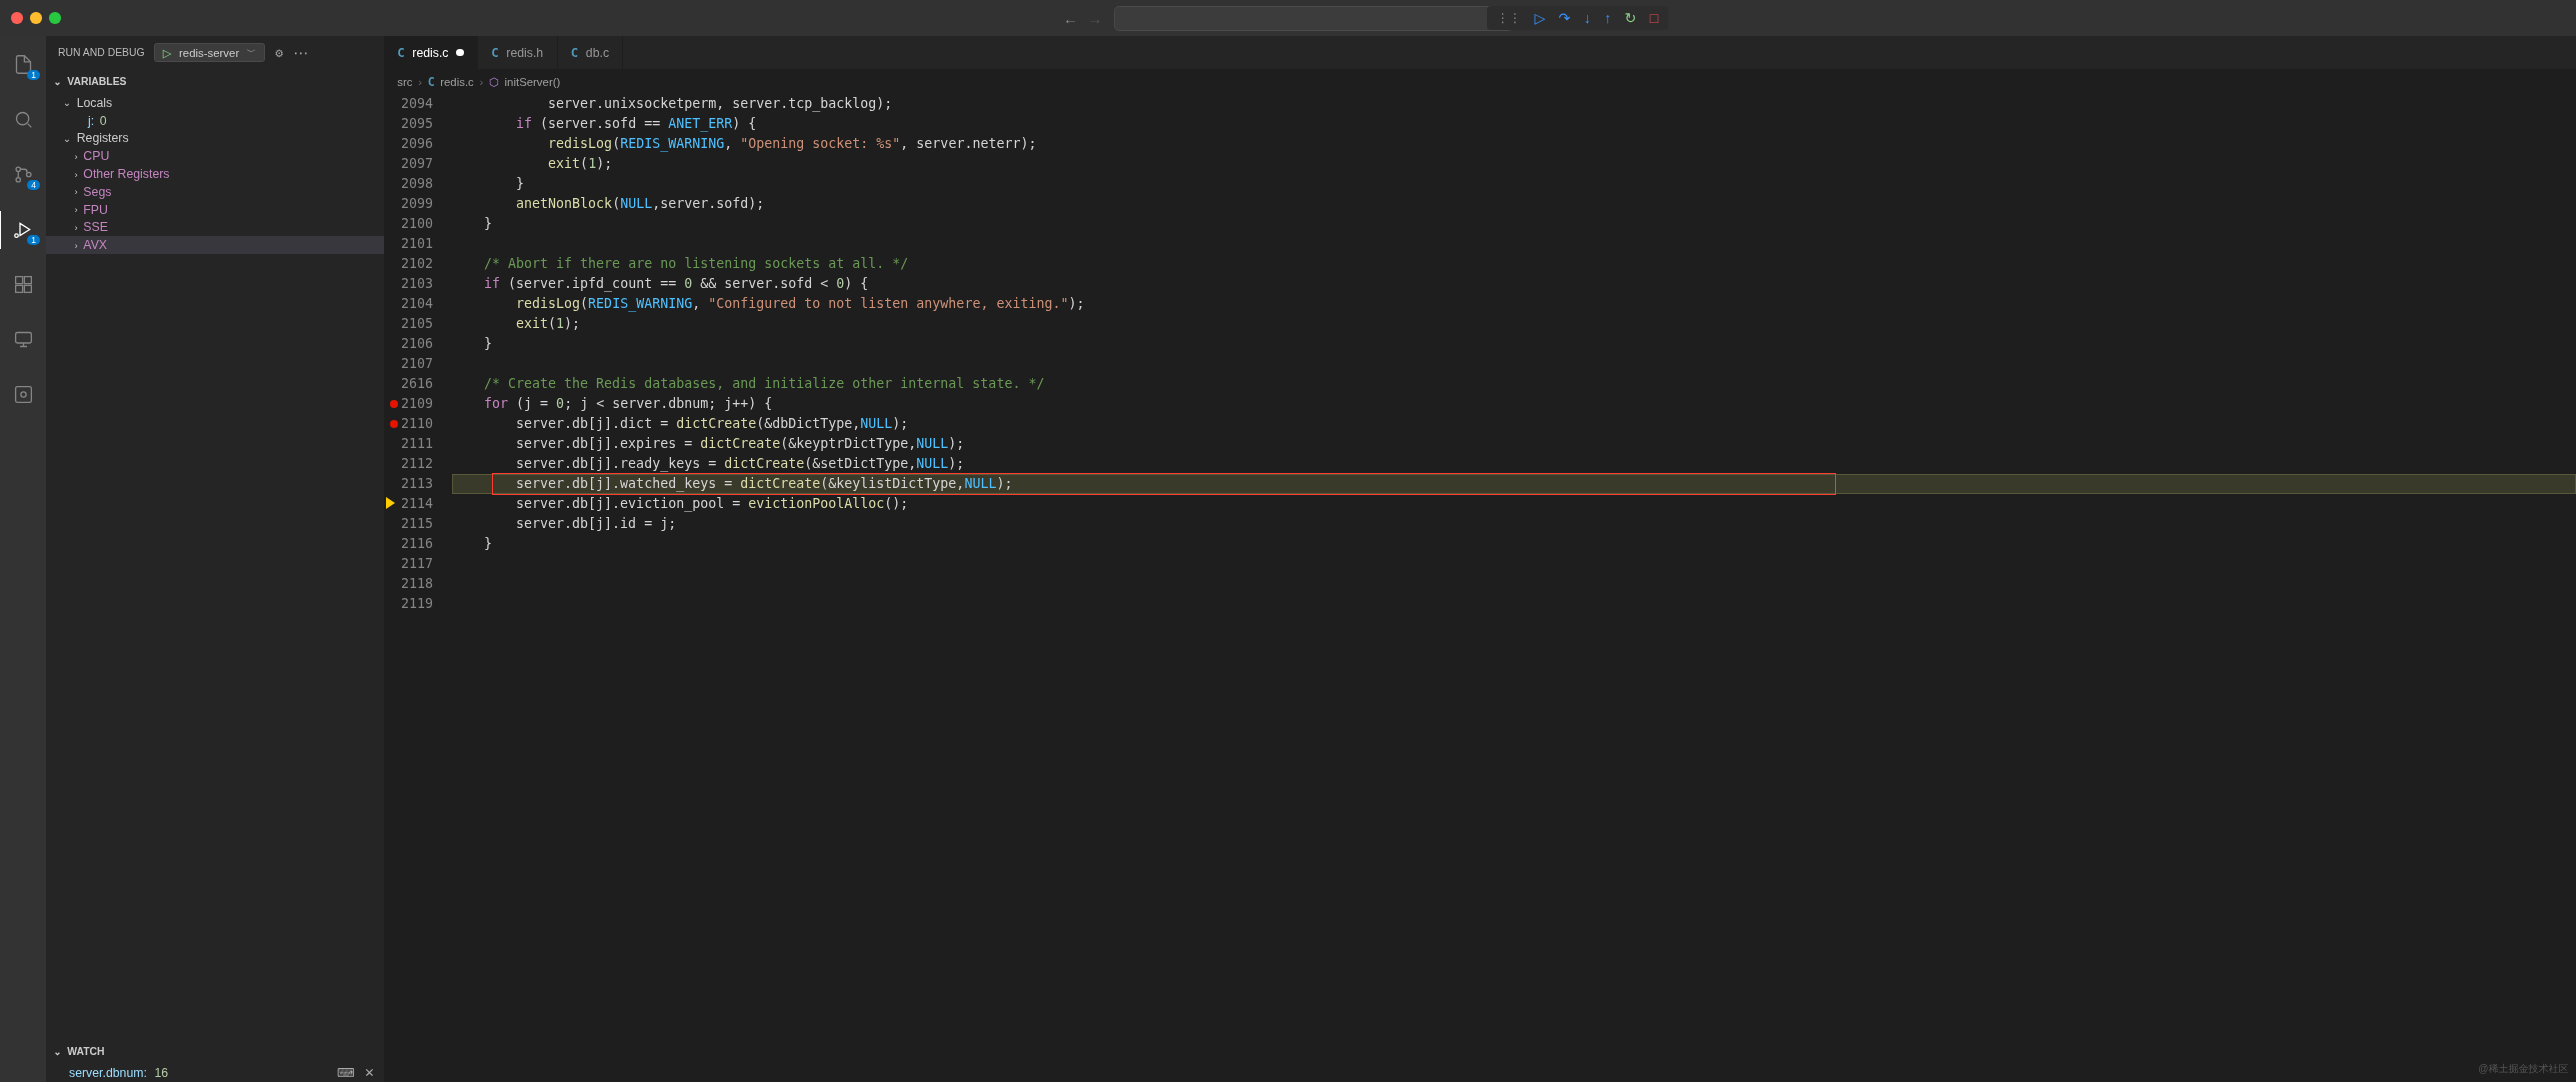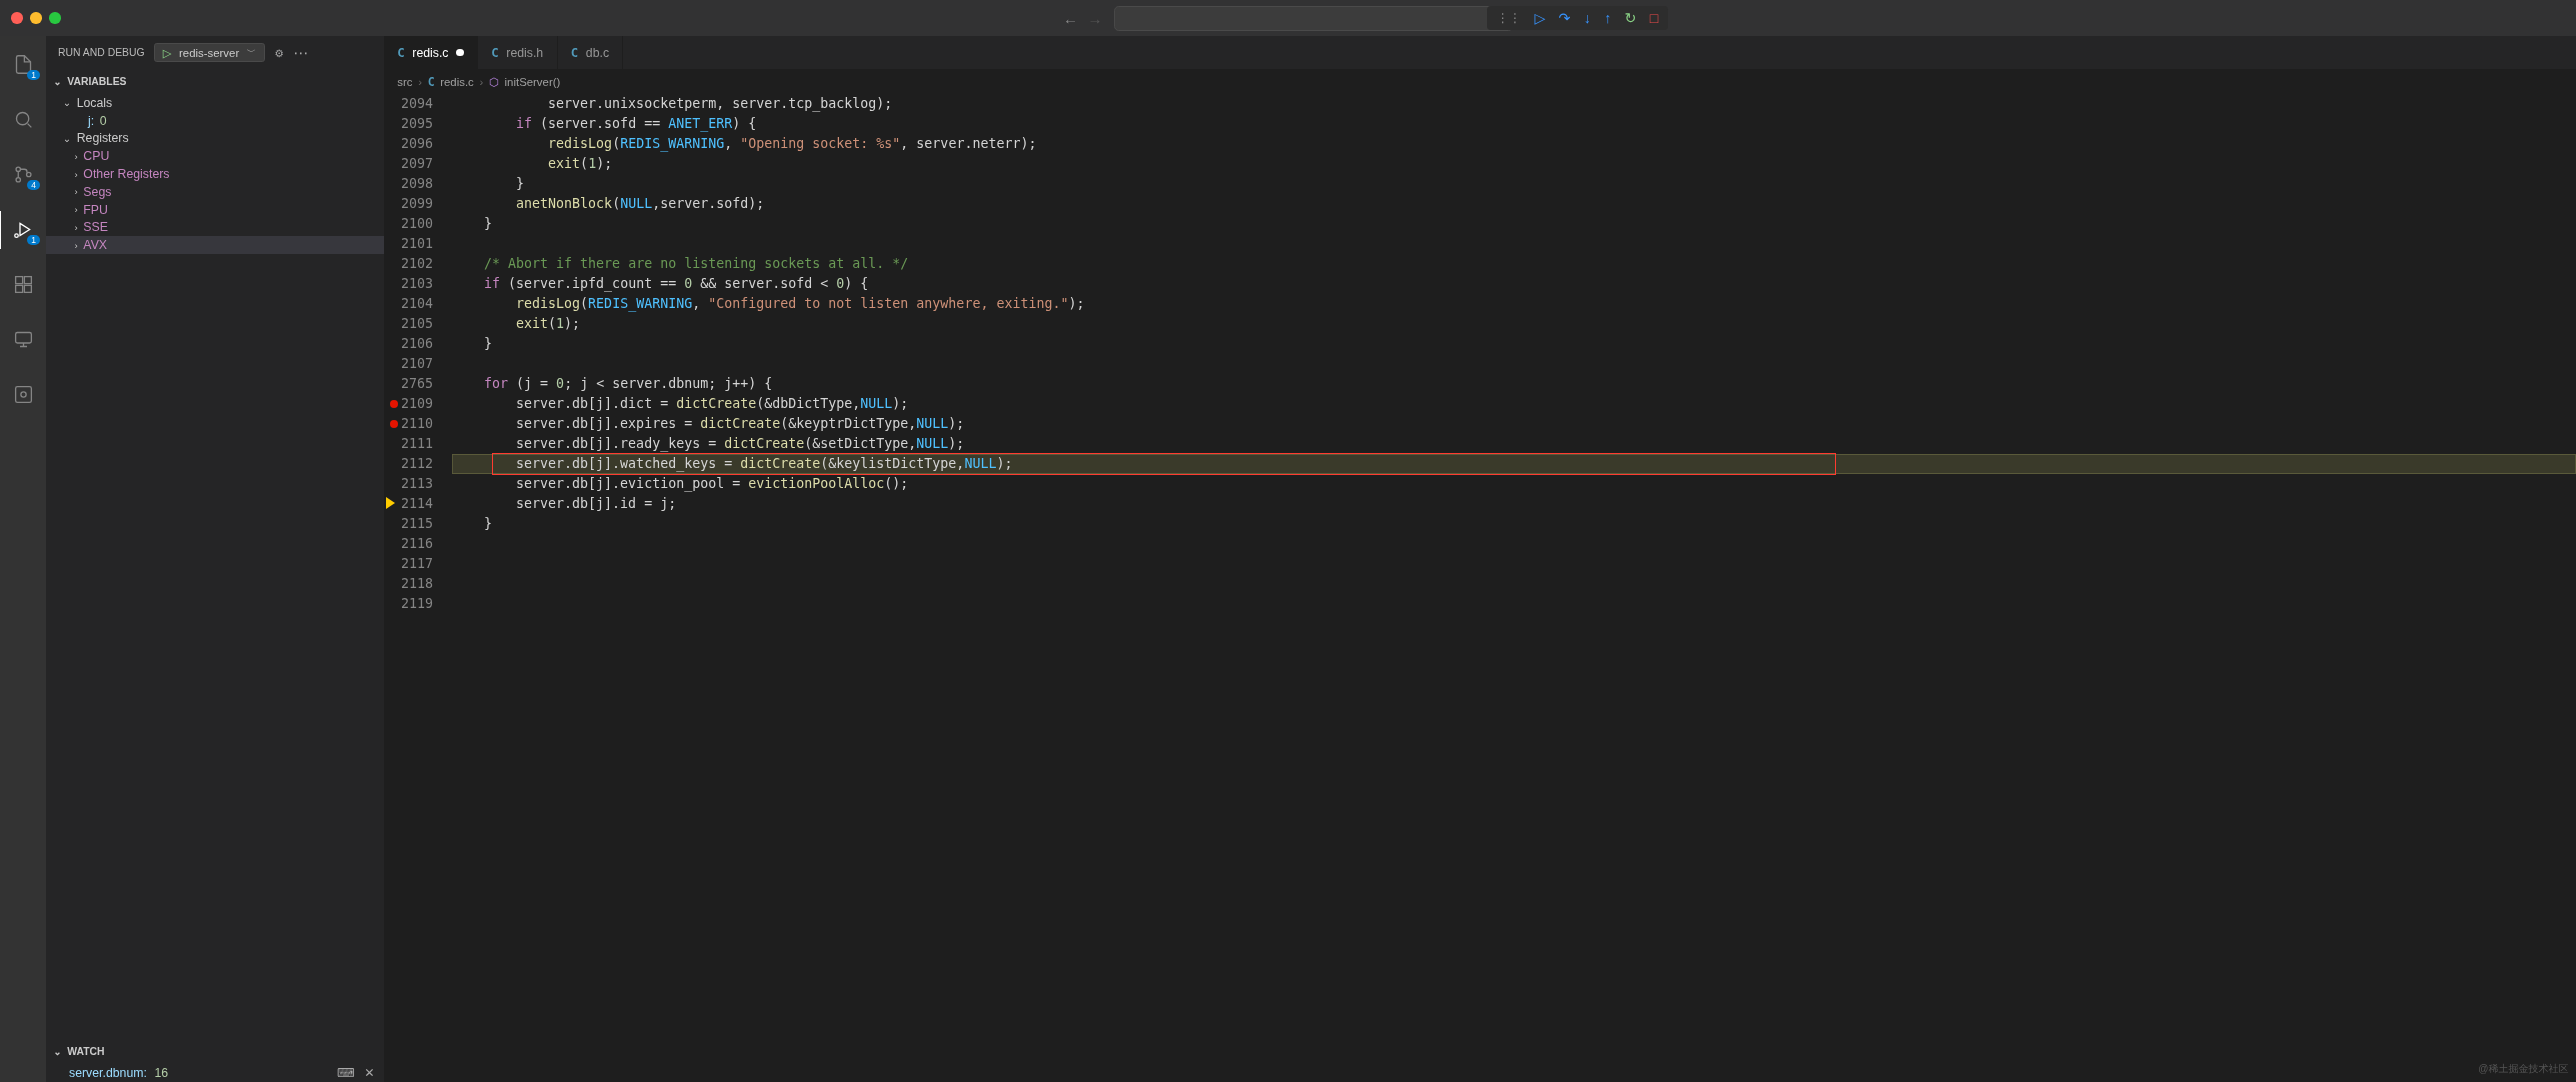--- a/index.html
+++ b/index.html
@@ -406,21 +406,21 @@
             <div class="ln">2098</div>
             <div class="ln">2099</div>
             <div class="ln">2100</div>
             <div class="ln">2101</div>
             <div class="ln">2102</div>
             <div class="ln">2103</div>
             <div class="ln">2104</div>
             <div class="ln">2105</div>
             <div class="ln">2106</div>
             <div class="ln">2107</div>
-            <div class="ln">2765</div>
+            <div class="ln">2616</div>
             <div class="ln bp">2109</div>
             <div class="ln bp">2110</div>
             <div class="ln">2111</div>
             <div class="ln">2112</div>
             <div class="ln">2113</div>
             <div class="ln cur">2114</div>
             <div class="ln">2115</div>
             <div class="ln">2116</div>
             <div class="ln">2117</div>
             <div class="ln">2118</div>
@@ -434,20 +434,21 @@
             <div class="line"><span class="tok-op">        }</span></div>
             <div class="line"><span class="tok-op">        </span><span class="tok-fn">anetNonBlock</span><span class="tok-op">(</span><span class="tok-const">NULL</span><span class="tok-op">,server.sofd);</span></div>
             <div class="line"><span class="tok-op">    }</span></div>
             <div class="line"><span class="tok-op"></span></div>
             <div class="line"><span class="tok-op">    </span><span class="tok-comm">/* Abort if there are no listening sockets at all. */</span></div>
             <div class="line"><span class="tok-op">    </span><span class="tok-kw">if</span><span class="tok-op"> (server.ipfd_count == </span><span class="tok-num">0</span><span class="tok-op"> &amp;&amp; server.sofd &lt; </span><span class="tok-num">0</span><span class="tok-op">) {</span></div>
             <div class="line"><span class="tok-op">        </span><span class="tok-fn">redisLog</span><span class="tok-op">(</span><span class="tok-const">REDIS_WARNING</span><span class="tok-op">, </span><span class="tok-str">"Configured to not listen anywhere, exiting."</span><span class="tok-op">);</span></div>
             <div class="line"><span class="tok-op">        </span><span class="tok-fn">exit</span><span class="tok-op">(</span><span class="tok-num">1</span><span class="tok-op">);</span></div>
             <div class="line"><span class="tok-op">    }</span></div>
             <div class="line"><span class="tok-op"></span></div>
+            <div class="line"><span class="tok-op">    </span><span class="tok-comm">/* Create the Redis databases, and initialize other internal state. */</span></div>
             <div class="line"><span class="tok-op">    </span><span class="tok-kw">for</span><span class="tok-op"> (j = </span><span class="tok-num">0</span><span class="tok-op">; j &lt; server.dbnum; j++) {</span></div>
             <div class="line"><span class="tok-op">        server.db[j].dict = </span><span class="tok-fn">dictCreate</span><span class="tok-op">(&amp;dbDictType,</span><span class="tok-const">NULL</span><span class="tok-op">);</span></div>
             <div class="line"><span class="tok-op">        server.db[j].expires = </span><span class="tok-fn">dictCreate</span><span class="tok-op">(&amp;keyptrDictType,</span><span class="tok-const">NULL</span><span class="tok-op">);</span></div>
             <div class="line"><span class="tok-op">        server.db[j].ready_keys = </span><span class="tok-fn">dictCreate</span><span class="tok-op">(&amp;setDictType,</span><span class="tok-const">NULL</span><span class="tok-op">);</span></div>
             <div class="line hl boxed"><span class="tok-op">        server.db[j].watched_keys = </span><span class="tok-fn">dictCreate</span><span class="tok-op">(&amp;keylistDictType,</span><span class="tok-const">NULL</span><span class="tok-op">);</span></div>
             <div class="line"><span class="tok-op">        server.db[j].eviction_pool = </span><span class="tok-fn">evictionPoolAlloc</span><span class="tok-op">();</span></div>
             <div class="line"><span class="tok-op">        server.db[j].id = j;</span></div>
             <div class="line"><span class="tok-op">    }</span></div>
             <div class="line"><span class="tok-op"></span></div>
           </div>

